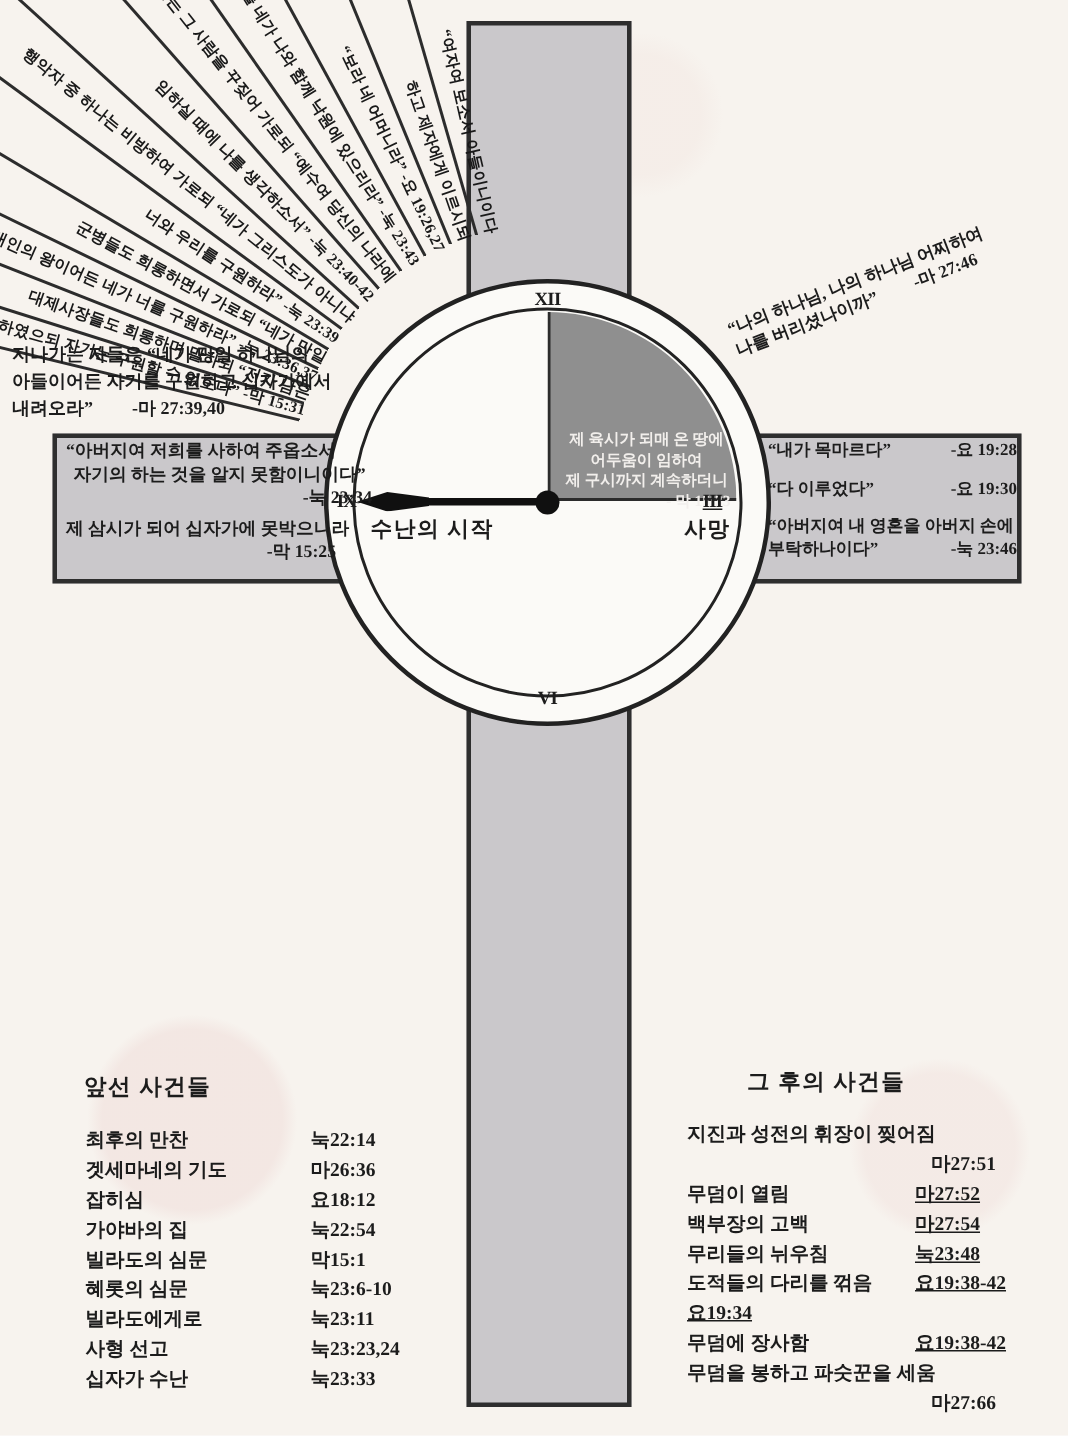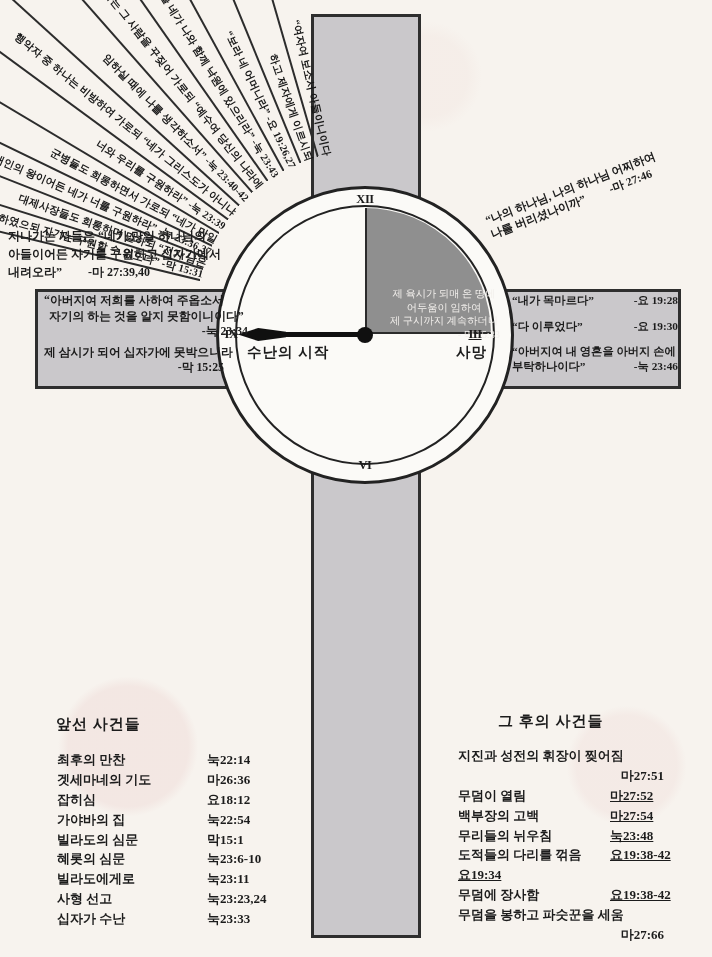--- a/index.html
+++ b/index.html
@@ -23,21 +23,21 @@
   .ref-inline{margin-left:26px;}
   .forsaken{position:absolute;left:494px;top:212px;width:230px;font-size:11.5px;font-weight:bold;line-height:15px;
        transform:rotate(-21deg);transform-origin:0 100%;}
   
   .clock-outer{position:absolute;left:216px;top:186px;width:298px;height:298px;border-radius:50%;
        background:#fbfaf7;border:3px solid #222;box-sizing:border-box;}
   .clock-inner{position:absolute;left:235px;top:205px;width:260px;height:260px;border-radius:50%;
        border:2px solid #222;box-sizing:border-box;}
   .quadrant{position:absolute;left:365px;top:208px;width:126px;height:126px;background:#8f8f8f;
        border-radius:0 100% 0 0;border-left:2px solid #2b2b2b;border-bottom:2px solid #2b2b2b;box-sizing:border-box;}
-  .qtext{position:absolute;left:384px;top:287px;width:120px;font-size:10.3px;font-weight:normal;line-height:13.5px;
+  .qtext{position:absolute;left:371px;top:287px;width:120px;font-size:10.3px;font-weight:bold;line-height:13.5px;
        color:#f2efec;text-align:center;}
   .qref{text-align:right;padding-right:4px;}
   .numeral{position:absolute;font-size:12.5px;font-weight:bold;width:30px;text-align:center;letter-spacing:-.5px;}
   .hand-bar{position:absolute;left:268px;top:332px;width:98px;height:5px;background:#101010;}
   .hand-arrow{position:absolute;left:238px;top:328px;width:48px;height:13px;background:#101010;
        clip-path:polygon(0 50%,42% 0,100% 28%,100% 72%,42% 100%);}
   .center-dot{position:absolute;left:357px;top:327px;width:16px;height:16px;border-radius:50%;background:#101010;}
   .clock-label{position:absolute;font-size:14.5px;font-weight:bold;letter-spacing:1px;}
   
   .larm{position:absolute;left:44px;top:293px;width:206px;font-size:11.8px;font-weight:bold;line-height:15.5px;}

